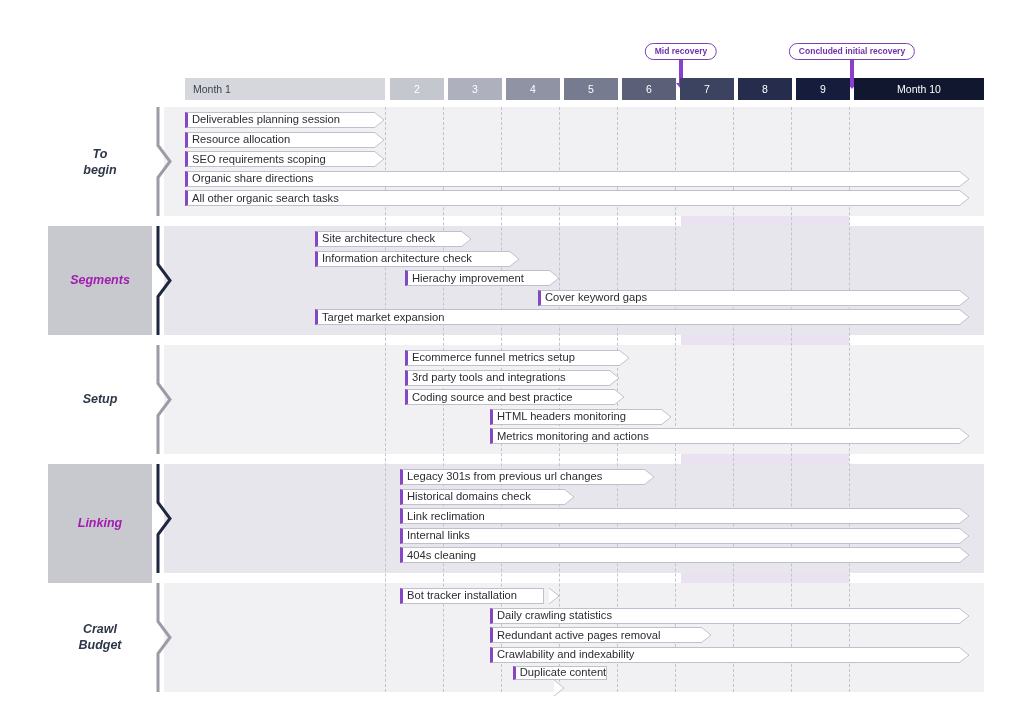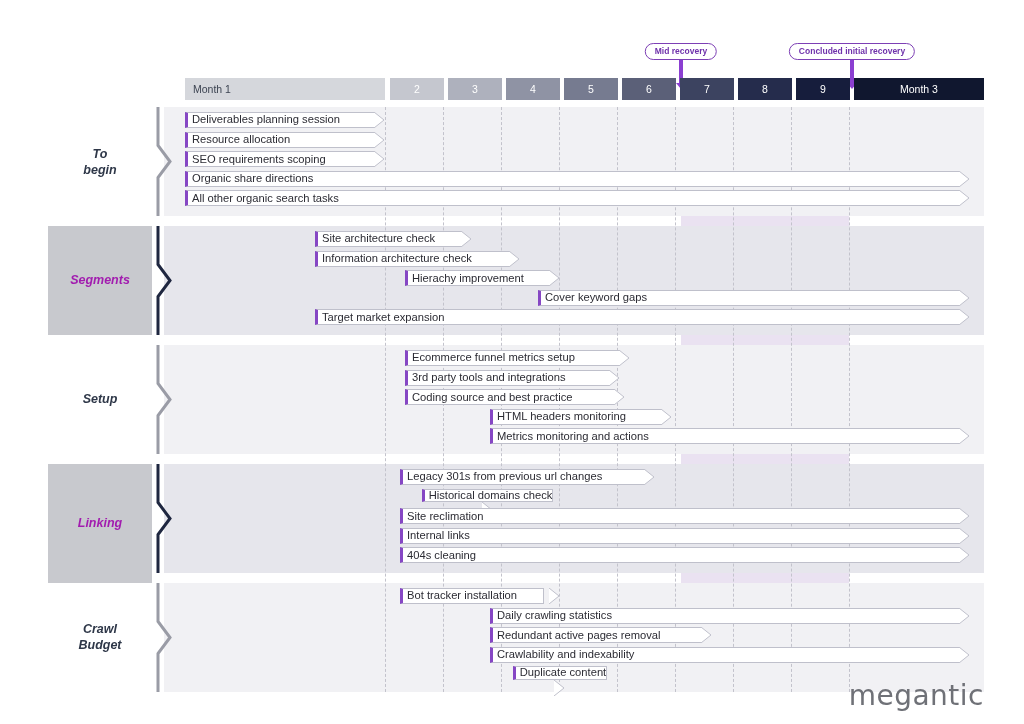--- a/index.html
+++ b/index.html
@@ -131,21 +131,21 @@
       <div class="hdr-cell center" style="left: 680px; width: 54px; background: rgb(60, 67, 96); color: rgb(255, 255, 255);">
         <span>7</span>
       </div>
       <div class="hdr-cell center" style="left: 738px; width: 54px; background: rgb(37, 44, 76); color: rgb(255, 255, 255);">
         <span>8</span>
       </div>
       <div class="hdr-cell center" style="left: 796px; width: 54px; background: rgb(22, 29, 60); color: rgb(255, 255, 255);">
         <span>9</span>
       </div>
       <div class="hdr-cell center" style="left: 854px; width: 130px; background: rgb(16, 23, 47); color: rgb(255, 255, 255);">
-        <span>Month 3</span>
+        <span>Month 10</span>
       </div>
     </div>
   <div id="sections-layer">
       <div class="section-band" style="top: 107px; height: 109px; width: 820px; background: rgb(241, 241, 244);"></div>
       <div class="sec-label dark" style="top: 108px; height: 109px;">
         <span>To<br>begin</span>
       </div>
       <div class="bracket" style="top: 107px; height: 109px;">
         <svg width="16" height="109" viewBox="0 0 16 109">
           <path d="M2 0 L2 38.5 L14 54.5 L2 70.5 L2 109" fill="none" stroke="#9a9ca6" stroke-width="3"></path>
@@ -353,33 +353,33 @@
       <div class="bar" style="left: 400px; top: 469px; width: 255px;">
         <div class="bar-body">
           <span class="bar-label">Legacy 301s from previous url changes</span>
         </div>
         <div class="bar-tip">
           <svg width="11" height="16" viewBox="0 0 11 16">
             <path d="M0 0 L10 8 L0 16" fill="#ffffff" stroke="#bfc0cb" stroke-width="1"></path>
           </svg>
         </div>
       </div>
-      <div class="bar" style="left: 400px; top: 488.6px; width: 175px; flex-direction: column;">
+      <div class="bar" style="left: 400px; top: 488.6px; width: 175px;">
         <div class="bar-body">
           <span class="bar-label">Historical domains check</span>
         </div>
         <div class="bar-tip">
           <svg width="11" height="16" viewBox="0 0 11 16">
             <path d="M0 0 L10 8 L0 16" fill="#ffffff" stroke="#bfc0cb" stroke-width="1"></path>
           </svg>
         </div>
       </div>
       <div class="bar" style="left: 400px; top: 508.2px; width: 570px;">
         <div class="bar-body">
-          <span class="bar-label">Site reclimation</span>
+          <span class="bar-label">Link reclimation</span>
         </div>
         <div class="bar-tip">
           <svg width="11" height="16" viewBox="0 0 11 16">
             <path d="M0 0 L10 8 L0 16" fill="#ffffff" stroke="#bfc0cb" stroke-width="1"></path>
           </svg>
         </div>
       </div>
       <div class="bar" style="left: 400px; top: 527.8px; width: 570px;">
         <div class="bar-body">
           <span class="bar-label">Internal links</span>
@@ -445,14 +445,13 @@
           <span class="bar-label">Duplicate content</span>
         </div>
         <div class="bar-tip">
           <svg width="11" height="16" viewBox="0 0 11 16">
             <path d="M0 0 L10 8 L0 16" fill="#ffffff" stroke="#bfc0cb" stroke-width="1"></path>
           </svg>
         </div>
       </div>
     </div>
 
-  <div class="logo">megantic</div>
 </div>
 
 </body></html>

